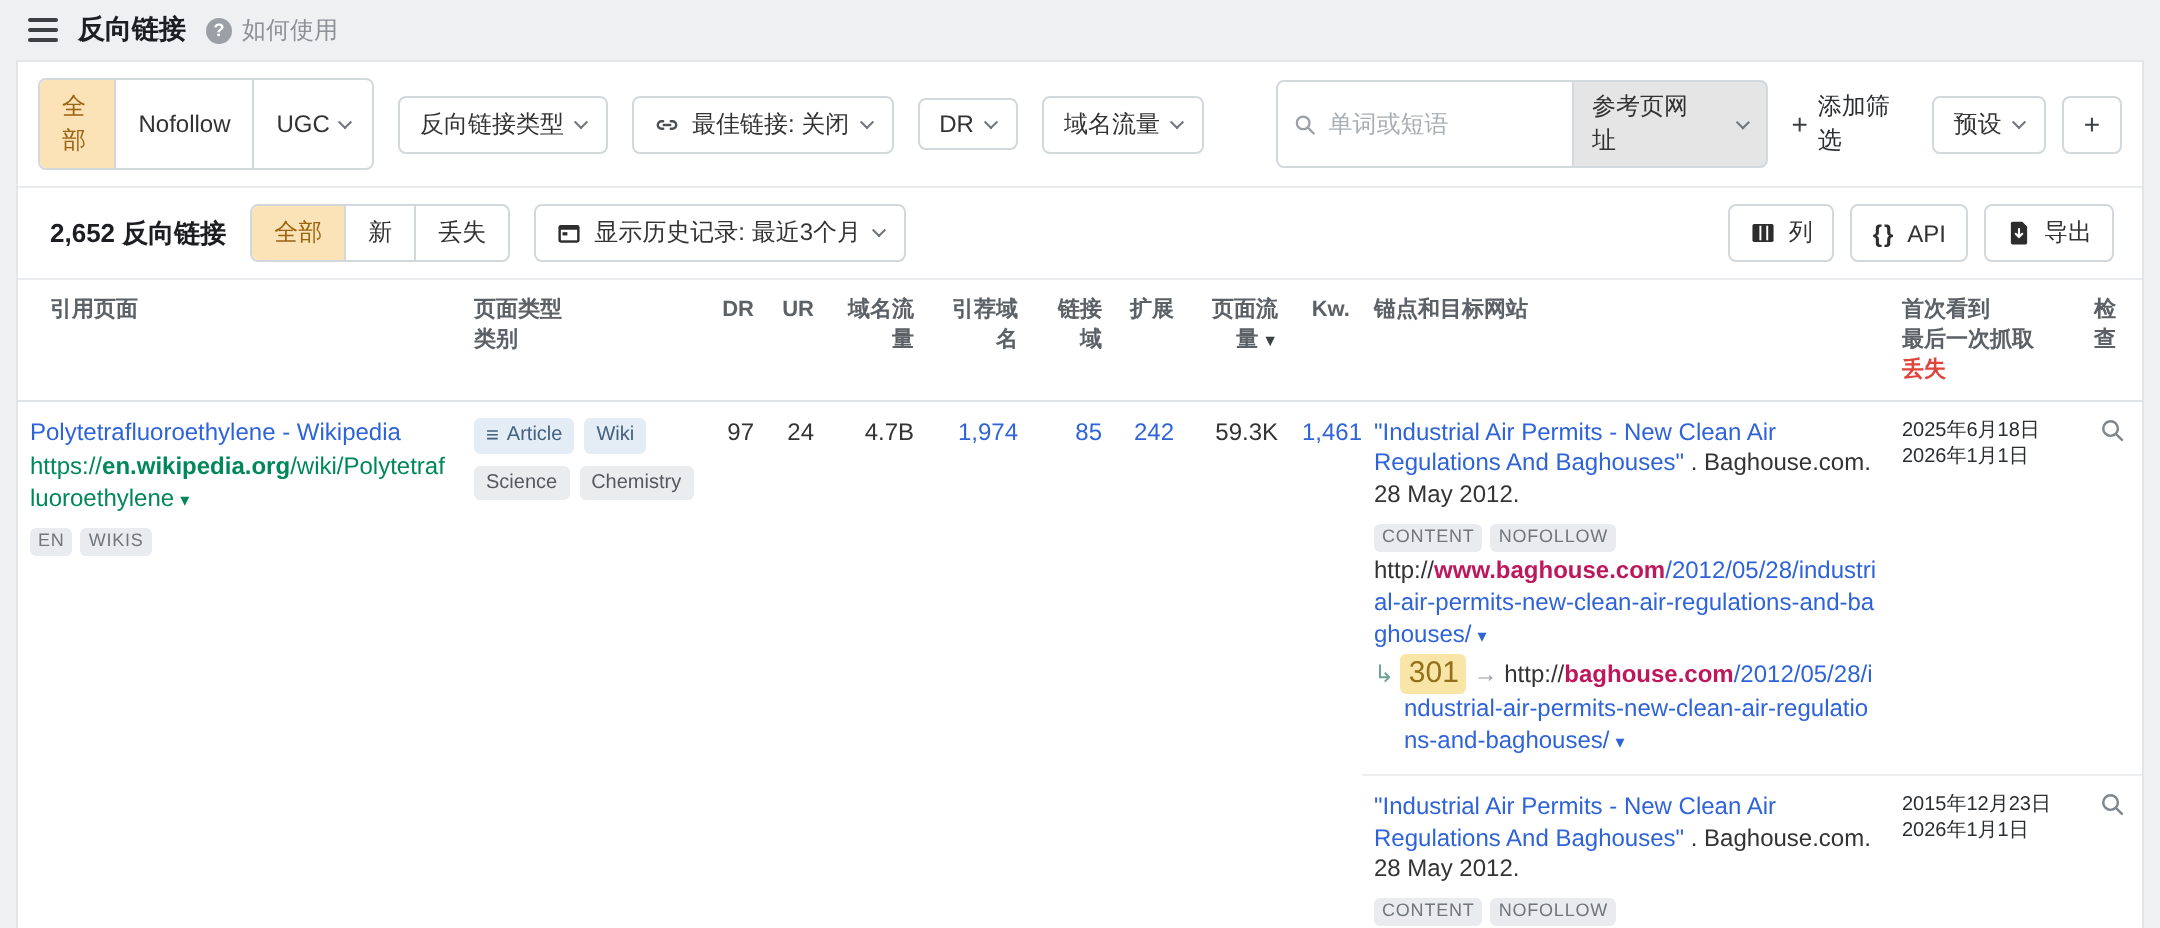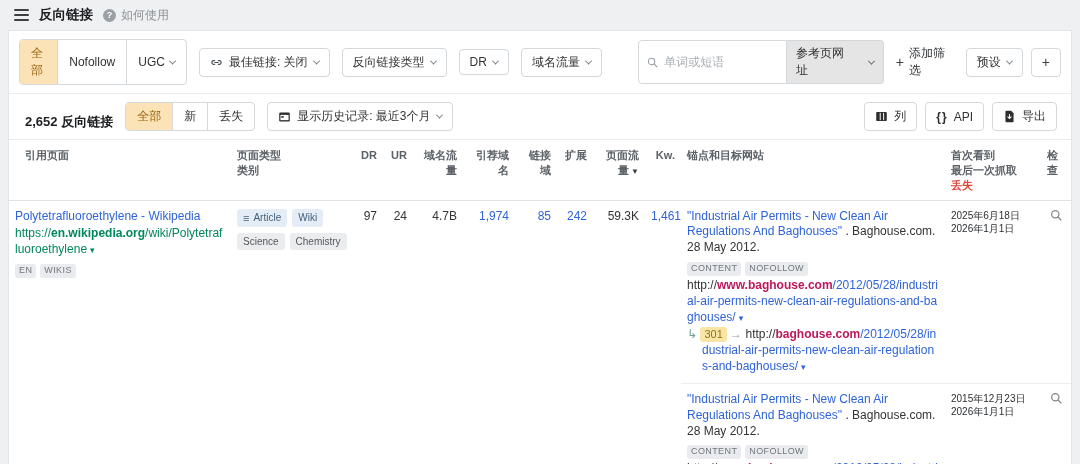--- a/index.html
+++ b/index.html
@@ -32,21 +32,21 @@
   .search-box { display: flex; align-items: center; gap: 6px; border: 1px solid #d3d8dd;
     border-radius: 4px 0 0 4px; padding: 4px 8px; width: 158px; background: #fff; margin-left: 24px; }
   .search-box input { border: none; outline: none; width: 100%; font-size: 12px; font-family: inherit; color: #333; padding: 0; }
   .search-box input::placeholder { color: #a9aeb3; }
   .search-append { border: 1px solid #d3d8dd; border-left: none; border-radius: 0 4px 4px 0;
     padding: 4px 9px; display: inline-flex; align-items: center; gap: 18px; cursor: pointer; background: #e5e5e5; }
   .add-filter { display: inline-flex; align-items: center; gap: 5px; cursor: pointer; color: #2b2e31; }
   .plus-glyph { font-size: 14px; color: #3c4043; line-height: 1; }
   .filter-right { margin-left: auto; display: flex; gap: 8px; }
   
-  .toolbar2 { display: flex; align-items: flex-end; gap: 12px; padding: 8px 10px; border-top: 1px solid #e9ebee; }
+  .toolbar2 { display: flex; align-items: center; gap: 12px; padding: 8px 10px; border-top: 1px solid #e9ebee; }
   .count-wrap { font-weight: bold; font-size: 13px; color: #1c1e21; padding-left: 6px; }
   .toolbar2-right { margin-left: auto; display: flex; gap: 8px; padding-right: 4px; }
   .icon-svg { display: inline-block; vertical-align: -2px; }
   .braces { font-weight: bold; color: #2d2d2d; letter-spacing: 1px; }
   
   table { width: 100%; border-collapse: collapse; table-layout: fixed; }
   thead th { font-weight: bold; color: #5b6166; font-size: 11px; text-align: left;
     padding: 8px 6px 7px; border-top: 1px solid #e9ebee; border-bottom: 1px solid #e0e3e6;
     vertical-align: top; line-height: 1.35; }
   thead th.num, td.num { text-align: right; }
@@ -74,21 +74,21 @@
   .blue-num { color: #2f63d8; }
   
   .anchor-text a { color: #2f63d8; text-decoration: none; cursor: pointer; }
   .target-url { margin-top: 2px; word-break: break-all; color: #333; }
   .target-url b { font-weight: bold; color: #be185d; }
   .target-url a { color: #2f63d8; text-decoration: none; cursor: pointer; }
   .redirect-line { margin-top: 2px; padding-left: 15px; text-indent: -15px; word-break: break-all; }
   .redirect-line .inner { text-indent: 0; }
   .r-corner { color: #6fa398; }
   .r-arrow { color: #9aa0a6; }
-  .badge-301 { background: #f9e6a7; color: #92701c; font-size: 11px; padding: 0px 4px;
+  .badge-301 { background: #f9e6a7; color: #92701c; font-size: 15px; padding: 0px 4px;
     border-radius: 3px; display: inline-block; text-indent: 0; }
   
   td.datecell { white-space: nowrap; font-size: 10px; color: #2b2e31; }
   td.checkcell { text-align: center; }
   .mag-btn { cursor: pointer; display: inline-block; }
 </style>
 </head>
 <body>
 
 <div class="app-header">
@@ -110,29 +110,29 @@
     <span class="seg">
       <span class="seg-item active">全部</span>
       <span class="seg-item">Nofollow</span>
       <span class="seg-item">
         <span>UGC</span>
           <span class="chev"></span>
       </span>
     </span>
 
     <span class="btn">
+      <span>反向链接类型</span>
+      <span class="chev"></span>
+    </span>
+
+    <span class="btn">
       <svg class="icon-svg" width="13" height="13" viewBox="0 0 24 24">
           <path fill="none" stroke="#4a4f54" stroke-width="2.2" stroke-linecap="round" d="M9 12h6M8.5 8.5H7a3.5 3.5 0 0 0 0 7h1.5M15.5 8.5H17a3.5 3.5 0 0 1 0 7h-1.5"></path>
         </svg>
       <span>最佳链接: 关闭</span>
-      <span class="chev"></span>
-    </span>
-
-    <span class="btn">
-      <span>反向链接类型</span>
       <span class="chev"></span>
     </span>
 
     <span class="btn">
       <span>DR</span>
       <span class="chev"></span>
     </span>
 
     <span class="btn">
       <span>域名流量</span>

